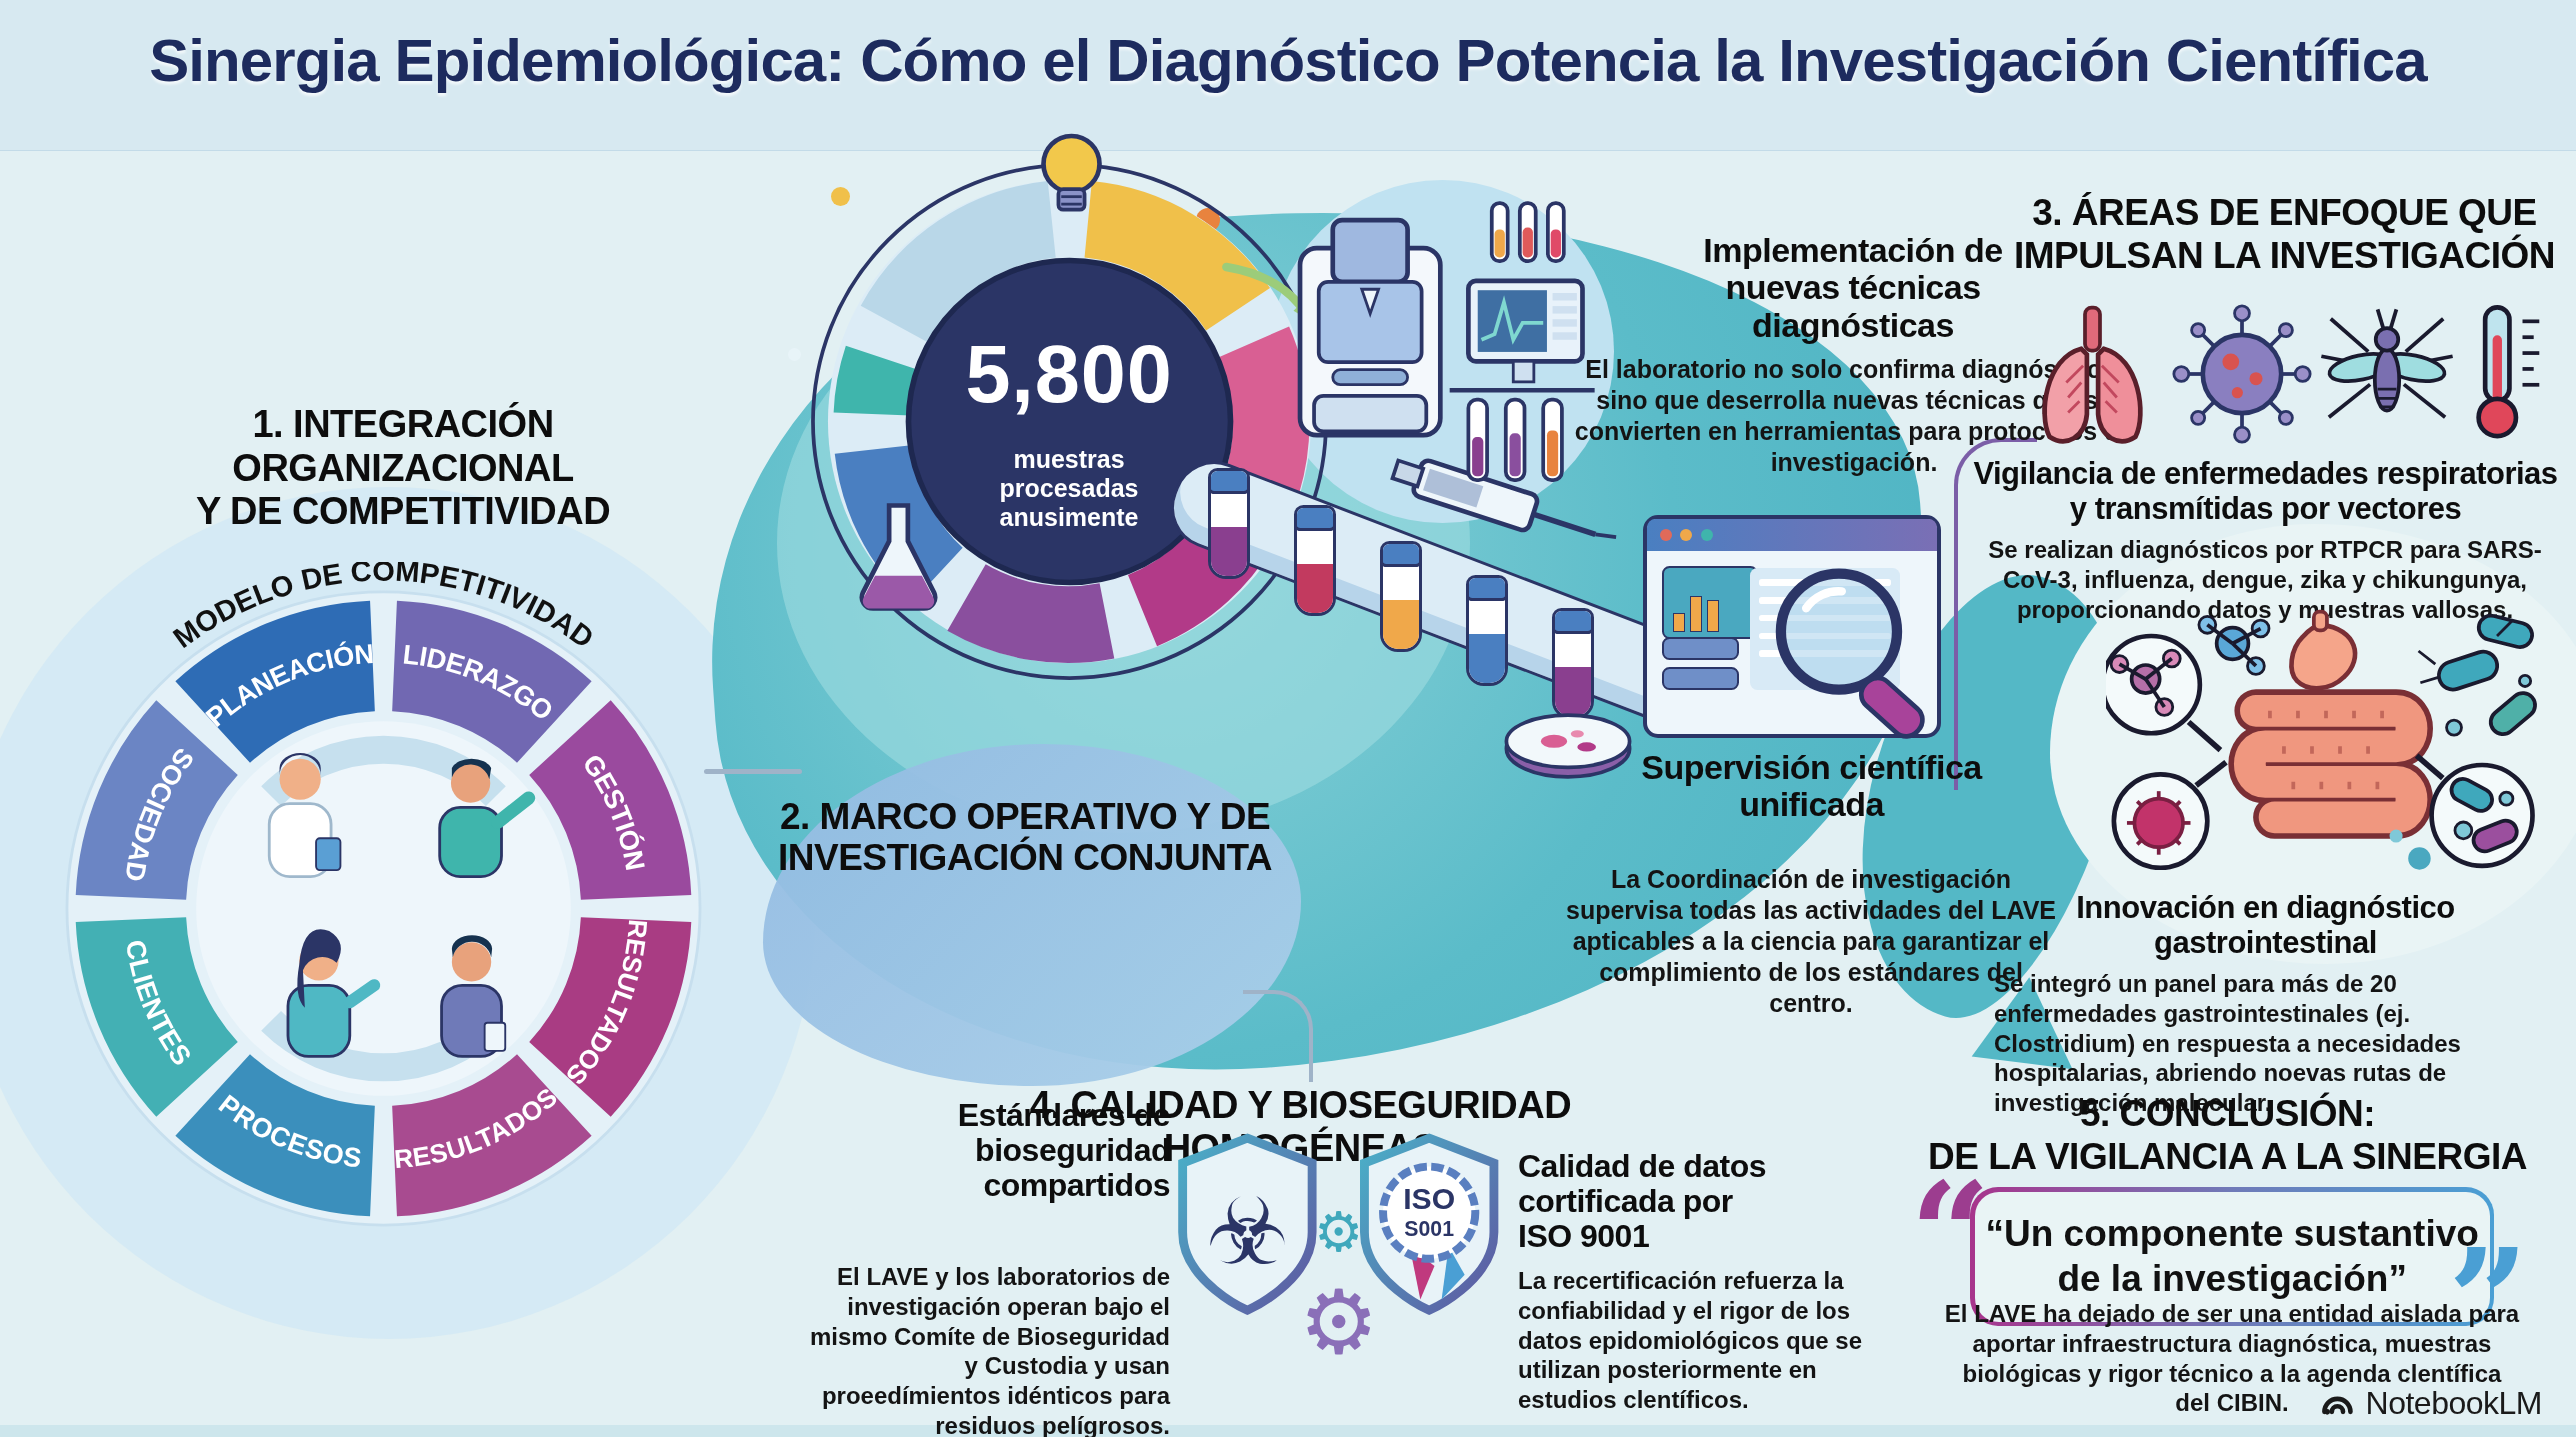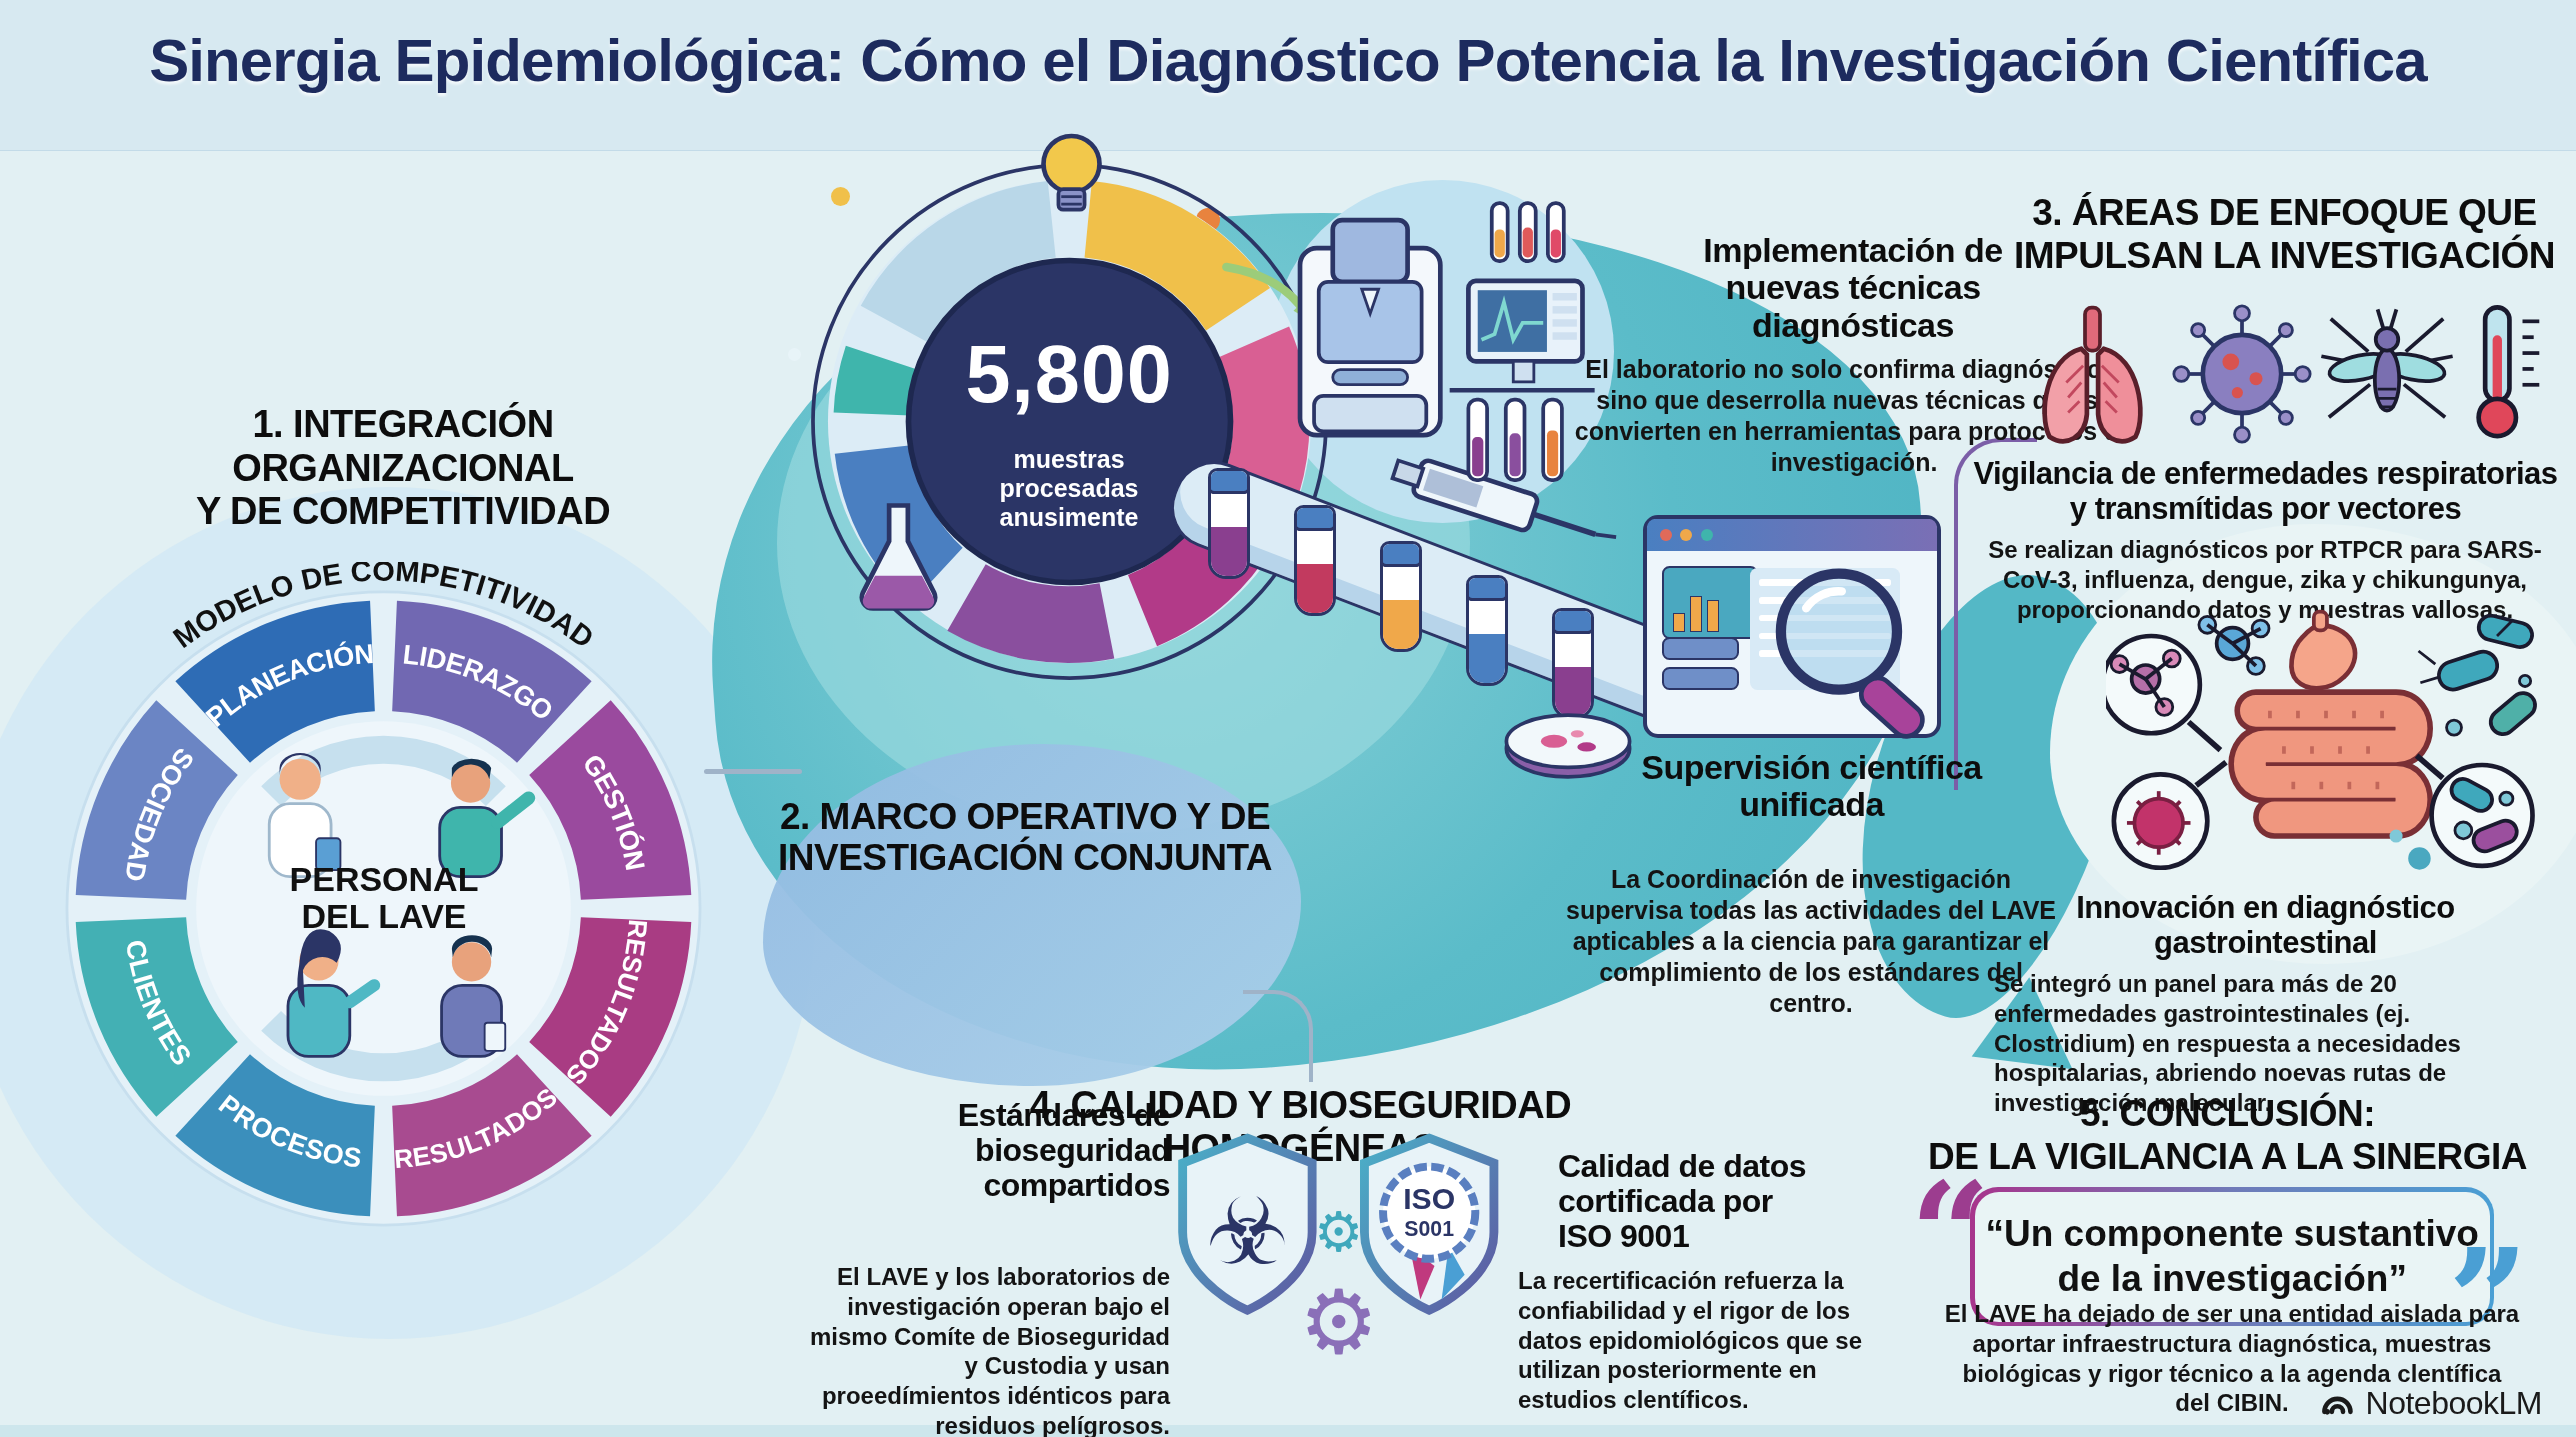--- a/index.html
+++ b/index.html
@@ -42,21 +42,21 @@
   .sup-heading{left:1554px;top:749px;width:515px;font-size:34px;line-height:1.1;text-align:center;}
   .sup-body{left:1565px;top:864px;width:492px;font-size:25px;text-align:center;}
   .s3-heading{left:2013px;top:192px;width:543px;font-size:37px;line-height:1.15;}
   .vig-heading{left:1966px;top:457px;width:599px;font-size:31px;line-height:1.12;text-align:center;}
   .vig-body{left:1975px;top:535px;width:580px;font-size:24px;text-align:center;}
   .inn-heading{left:2022px;top:891px;width:487px;font-size:31px;line-height:1.12;text-align:center;}
   .inn-body{left:1994px;top:969px;width:552px;font-size:24px;text-align:left;}
   .s4-heading{left:945px;top:1084px;width:711px;font-size:38px;}
   .s4l-heading{left:800px;top:1098px;width:370px;font-size:32px;line-height:1.1;text-align:right;}
   .s4l-body{left:791px;top:1262px;width:379px;font-size:24px;text-align:right;}
-  .s4r-heading{left:1518px;top:1149px;width:374px;font-size:32px;line-height:1.1;text-align:left;margin-left:40px;}
+  .s4r-heading{left:1518px;top:1149px;width:374px;font-size:32px;line-height:1.1;text-align:left;}
   .s4r-body{left:1518px;top:1266px;width:370px;font-size:24px;text-align:left;}
   .s5-heading{left:1928px;top:1093px;width:599px;font-size:37px;line-height:1.15;}
   .quote-wrap{left:1970px;top:1187px;width:515px;background:linear-gradient(90deg,#a8348c,#6f7ab8,#4a9fd4);
     border-radius:28px;padding:4.7px;}
   .quote-inner{background:#e9f4f5;border-radius:24px;padding:20.6px 9.4px;text-align:center;
     font-size:37px;font-weight:800;color:#111;line-height:1.2;}
   .qmark{font-size:140px;font-weight:800;line-height:.8;font-family:"DejaVu Serif",serif;}
   .qmark-open{left:1910px;top:1178px;color:#9c3d8f;}
   .qmark-close{left:2448px;top:1245px;color:#4a9fd4;}
   .s5-body{left:1942px;top:1299px;width:580px;font-size:24px;text-align:center;}
@@ -149,22 +149,20 @@
       <path d="M280,430 q-6,34 6,46 l-2,-40 a22,22 0 0 1 36,-8 q12,-22 -8,-34 q-28,-10 -32,36 Z" fill="#2b3566"></path>
       <path d="M334,470 L360,452" stroke="#4fb8c4" stroke-width="13" stroke-linecap="round"></path>
     </g>
     <g>
       <rect x="432" y="452" width="64" height="76" rx="22" fill="#6f7ab8" stroke="#2b3566" stroke-width="3"></rect>
       <circle cx="464" cy="427" r="21" fill="#e8a27c"></circle>
       <path d="M444,422 a21,21 0 0 1 41,0 l1,-9 a21,14 0 0 0 -43,0 Z" fill="#16324f"></path>
       <rect x="478" y="492" width="22" height="30" rx="3" fill="#eef6fb" stroke="#2b3566" stroke-width="2"></rect>
     </g>
   </svg>
-  <div class="abs org-center-label pre">PERSONAL
-DEL LAVE</div>
 
   <svg class="abs" style="left:798px;top:150px;" width="543" height="543" viewBox="0 0 580 580">
     <circle cx="290" cy="290" r="274" fill="none" stroke="#2b3566" stroke-width="4"></circle>
     <circle cx="290" cy="290" r="258" fill="#dcecf6"></circle>
     <g fill="none" stroke-width="82">
       <path d="M103,186 A217,217 0 0 1 271,74" stroke="#b9d7e8"></path>
       <path d="M310,74 A217,217 0 0 1 470,170" stroke="#f0c04a"></path>
       <path d="M487,205 A217,217 0 0 1 496,355" stroke="#d95f93"></path>
       <path d="M478,392 A217,217 0 0 1 368,492" stroke="#b23a88"></path>
       <path d="M330,503 A217,217 0 0 1 180,478" stroke="#8a4f9e"></path>

